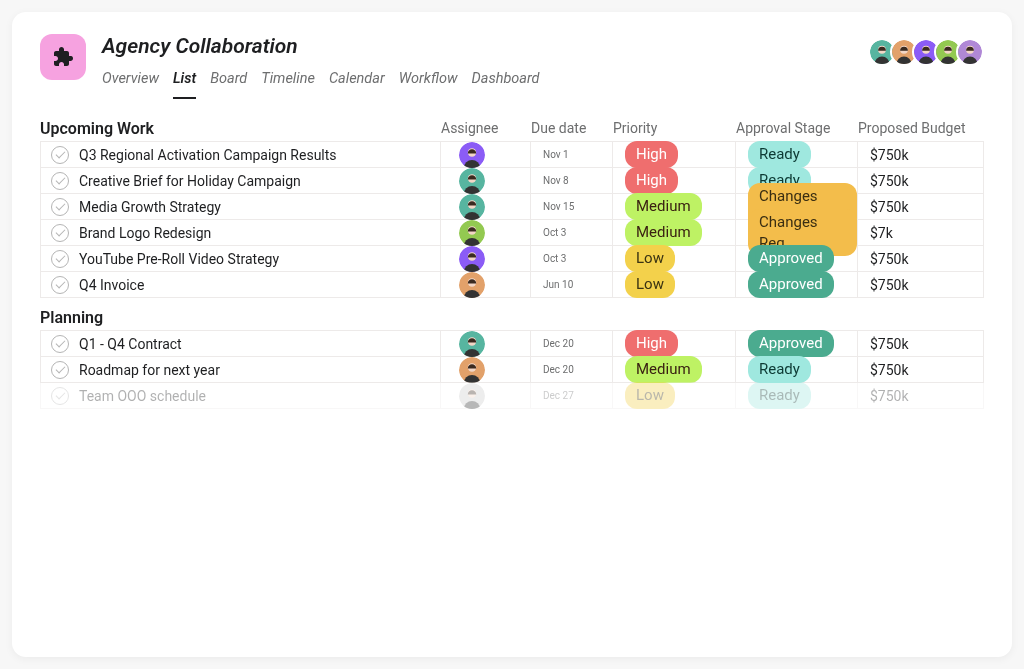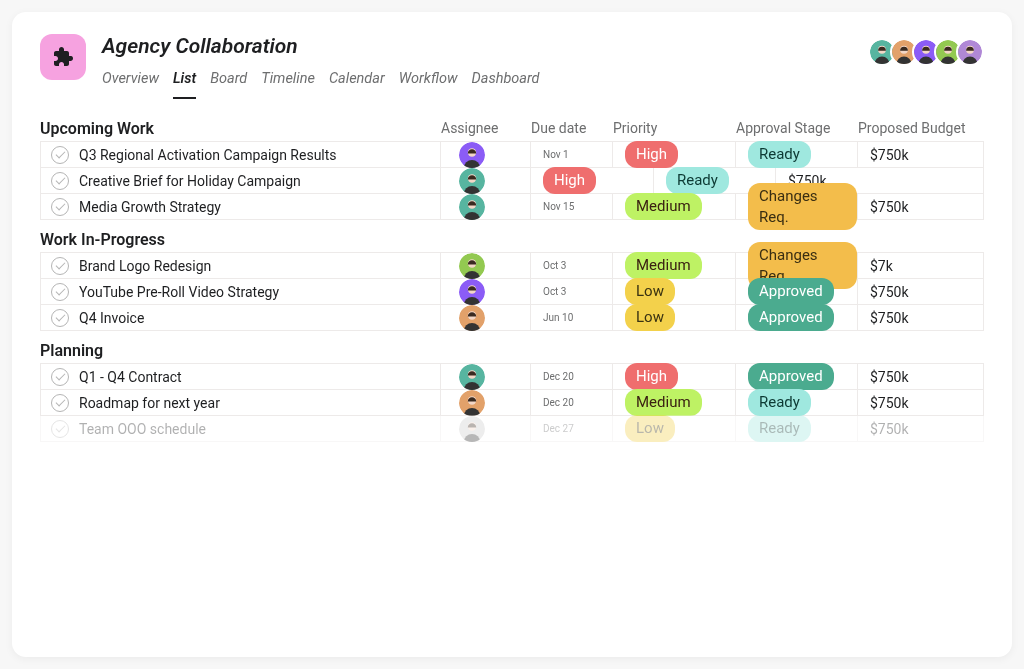--- a/index.html
+++ b/index.html
@@ -300,20 +300,21 @@
       <div class="cell assignee">
         <div class="row-avatar">
               <svg class="face-bg" viewBox="0 0 32 32">
     <circle cx="16" cy="16" r="16" fill="#57b5a0"></circle>
     <circle cx="16" cy="13" r="5.2" fill="#f2d6c6"></circle>
     <path d="M16 9 a5.2 5.2 0 0 1 5.2 5.2 h-10.4 a5.2 5.2 0 0 1 5.2 -5.2" fill="#3a2a20"></path>
     <path d="M6 32 a10 10 0 0 1 20 0 z" fill="#333"></path>
   </svg>
             </div>
       </div>
+      <div class="cell due">Nov 8</div>
       <div class="cell priority">
         <span class="pill priority-High">High</span>
       </div>
       <div class="cell approval">
         <span class="pill approval-Ready">Ready</span>
       </div>
       <div class="cell budget">$750k</div>
     </div>
         <div class="row">
       <div class="cell task">
@@ -334,21 +335,20 @@
       <div class="cell priority">
         <span class="pill priority-Medium">Medium</span>
       </div>
       <div class="cell approval">
         <span class="pill approval-Changes-Req">Changes Req.</span>
       </div>
       <div class="cell budget">$750k</div>
     </div>
       </div>
 
-    <div class="section-title">Work In-Progress</div>
     <div id="section-1-rows">
         <div class="row">
       <div class="cell task">
         <span class="check-circle"></span>
         <span>Brand Logo Redesign</span>
       </div>
       <div class="cell assignee">
         <div class="row-avatar">
               <svg class="face-bg" viewBox="0 0 32 32">
     <circle cx="16" cy="16" r="16" fill="#93c951"></circle>

